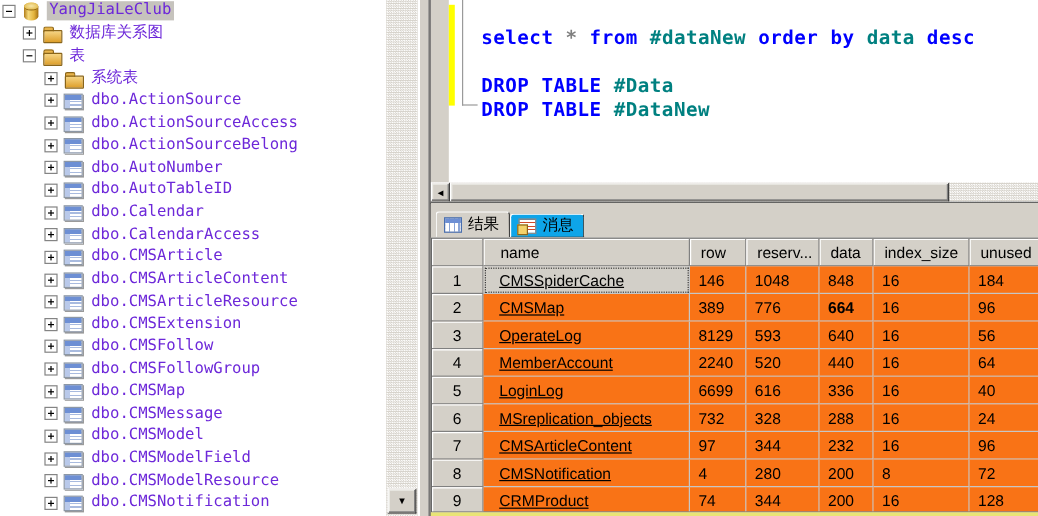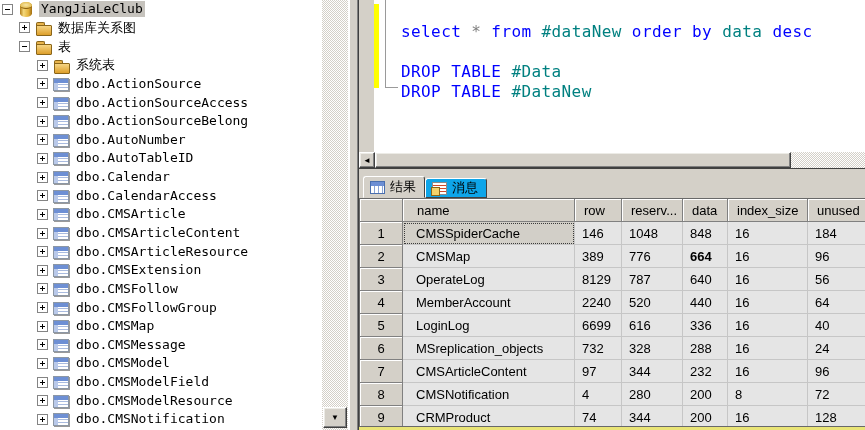--- a/index.html
+++ b/index.html
@@ -3,21 +3,21 @@
 <meta charset="utf-8">
 <style>
   * { margin:0; padding:0; box-sizing:border-box; }
   html,body { width:865px; height:430px; overflow:hidden; background:#d4d0c8;
               font-family:"Liberation Sans", sans-serif; }
   #stage { position:relative; width:865px; height:430px; background:#d4d0c8; }
 
   
   #tree-panel { position:absolute; left:0; top:0; width:322px; height:430px;
                 background:#fff; overflow:hidden;
-                font-family:"DejaVu Sans Mono", monospace; font-size:13px; color:#000000; }
+                font-family:"DejaVu Sans Mono", monospace; font-size:13px; color:#6d28d9; }
   .tree-row { display:flex; align-items:center; height:18.65px; white-space:nowrap; }
   .ind0 { padding-left:2px; } .ind1 { padding-left:19px; } .ind2 { padding-left:37px; }
   .exp { flex:0 0 11px; width:11px; height:11px; border:1px solid #848484; background:#fff;
          position:relative; margin-right:5px; }
   .exp::before { content:""; position:absolute; left:2px; right:2px; top:4px; height:1px; background:#000; }
   .exp.plus::after { content:""; position:absolute; top:2px; bottom:2px; left:4px; width:1px; background:#000; }
   .tree-icon { flex:0 0 16px; width:16px; height:15px; margin-right:5px; position:relative; }
   .tree-label { padding:0 2px; line-height:16px; }
   .tree-label.selected { background:#c6c3bd; }
 
@@ -55,21 +55,21 @@
 
   
   #editor-panel { position:absolute; left:0; top:0; width:507px; height:169px; background:#fff;
       border-bottom:1px solid #404040; overflow:hidden; }
   #editor-margin { position:absolute; left:0; top:0; width:15px; height:153px; background:#d4d0c8; }
   #change-bar { position:absolute; left:15px; top:4px; width:5px; height:84px; background:#ffff00; }
   #outline-v { position:absolute; left:26px; top:0; width:1px; height:88px; background:#9a9a9a; }
   #outline-h { position:absolute; left:26px; top:87px; width:13px; height:1px; background:#9a9a9a; }
   #code-area { position:absolute; left:42px; top:2px; right:0;
       font-family:"DejaVu Sans Mono", monospace; font-size:16px; line-height:20px;
-      letter-spacing:0.4px; white-space:pre; }
+      letter-spacing:0.4px; white-space:pre;font-weight:bold; }
   .tok-keyword { color:#0000ff; } .tok-operator { color:#808080; }
   .tok-object { color:#008080; } .tok-plain { color:#000; }
   #editor-hscroll { position:absolute; left:0; bottom:0; width:507px; height:16px;
       background:conic-gradient(#fff 25%, #d4d0c8 0 50%, #fff 0 75%, #d4d0c8 0) 0 0/2px 2px; }
   #editor-scroll-left-btn { left:0; top:0; width:16px; height:16px; }
   #editor-hthumb { position:absolute; left:16px; top:0; width:416px; height:16px; background:#d4d0c8;
       border:1px solid; border-color:#fff #404040 #404040 #fff;
       box-shadow:inset -1px -1px 0 #808080, inset 1px 1px 0 #ecebe6; }
 
   
@@ -94,23 +94,23 @@
   #grid { position:absolute; left:0; top:28px; width:507px; height:229px;
       border:1px solid #696969; background:#fff; overflow:hidden;
       font-size:13px; }
   .grid-row { display:flex; height:23px; }
   .gh, .rowhdr { background:#d4d0c8; border-right:1px solid #808080; border-bottom:1px solid #808080;
       box-shadow:inset 1px 1px 0 #fff; display:flex; align-items:center; }
   .gh { padding-left:9px; }
   .gh.c0 { padding-left:0; }
   .gh.c1 { padding-left:14px; }
   .rowhdr { justify-content:center; }
-  .gc { background:#e5e5e5; border-right:1px solid #c6c6c6; border-bottom:1px solid #c6c6c6;
+  .gc { background:#f97316; border-right:1px solid #c6c6c6; border-bottom:1px solid #c6c6c6;
       display:flex; align-items:center; padding-left:7px; color:#000; white-space:nowrap; overflow:hidden; }
-  .gc.name { padding-left:13px; }
+  .gc.name { padding-left:13px;text-decoration:underline; }
   .gc.sel { background:#d2cfc8; outline:1px dotted #3a3a3a; outline-offset:-2px; }
   #grid-bottom-line { position:absolute; left:0; top:257px; width:507px; height:3px; background:#e9e476; }
 </style>
 </head>
 <body>
 
 <div id="stage">
 
   <div id="tree-panel">
     <div id="tree-items">
@@ -293,21 +293,21 @@
             <div class="gc" style="flex: 0 0 47px;">389</div>
             <div class="gc" style="flex: 0 0 61px;">776</div>
             <div class="gc" style="flex: 0 0 45px; font-weight: bold;">664</div>
             <div class="gc" style="flex: 0 0 80px;">16</div>
             <div class="gc" style="flex: 0 0 59px;">96</div>
           </div>
           <div class="grid-row">
             <div class="rowhdr" style="flex: 0 0 43px;">3</div>
             <div class="gc name" style="flex: 0 0 172px;">OperateLog</div>
             <div class="gc" style="flex: 0 0 47px;">8129</div>
-            <div class="gc" style="flex: 0 0 61px;">787</div>
+            <div class="gc" style="flex: 0 0 61px;">593</div>
             <div class="gc" style="flex: 0 0 45px;">640</div>
             <div class="gc" style="flex: 0 0 80px;">16</div>
             <div class="gc" style="flex: 0 0 59px;">56</div>
           </div>
           <div class="grid-row">
             <div class="rowhdr" style="flex: 0 0 43px;">4</div>
             <div class="gc name" style="flex: 0 0 172px;">MemberAccount</div>
             <div class="gc" style="flex: 0 0 47px;">2240</div>
             <div class="gc" style="flex: 0 0 61px;">520</div>
             <div class="gc" style="flex: 0 0 45px;">440</div>

